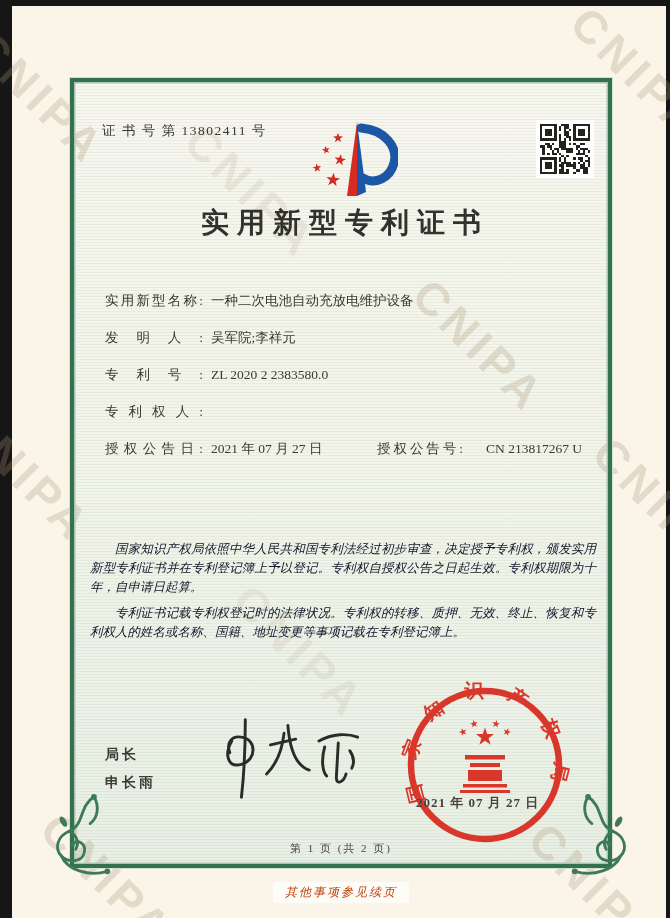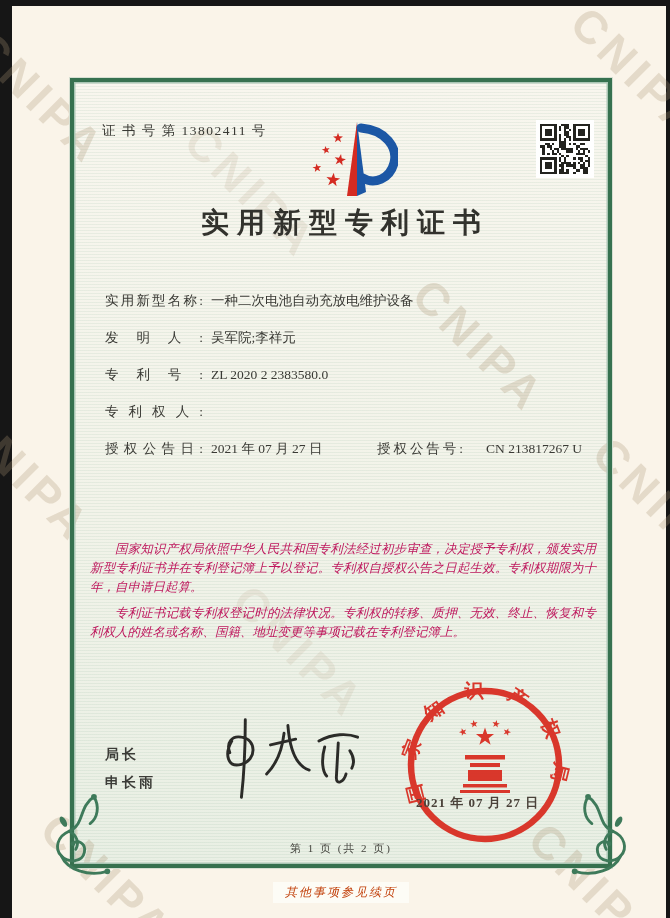--- a/index.html
+++ b/index.html
@@ -43,21 +43,21 @@
   .fields { position:absolute; left:35px; top:212px; width:482px; font-size:13.5px; }
   .row { display:flex; line-height:21px; margin-bottom:16px; }
   .row.addr { margin-bottom:14px; }
   .lab { flex:none; display:inline-block; width:98px; text-align:justify; text-align-last:justify; margin-right:8px; }
   .val { flex:1; }
   .pair1 { display:flex; width:272px; flex:none; }
   .pair2 { display:flex; flex:1;gap:15px; }
   .pair2 .lab { width:86px; }
 
   .paras { position:absolute; left:20px; top:462px; width:506px; font-size:12.5px;
-    line-height:19px; color:#be185d; font-style:italic; }
+    line-height:19px; color:#0f172a; font-style:italic; }
   .paras p { text-indent:2em; margin-bottom:7px; text-align:justify; }
 
   .sig-title { position:absolute; left:35px; top:668px; font-family:"Liberation Sans","DejaVu Sans",sans-serif;
     font-size:14px; font-weight:700; letter-spacing:3px; color:#3c3c38; }
   .sig-name  { position:absolute; left:35px; top:696px; font-family:Liberation Serif, serif;
     font-size:14px; font-weight:700; letter-spacing:3px; color:#3c3c38; }
   .signature { position:absolute; left:125px; top:634px; width:180px; height:92px; }
 
   .seal { position:absolute; left:330px; top:602px; width:170px; height:170px;
     mix-blend-mode:multiply; opacity:0.93; }

